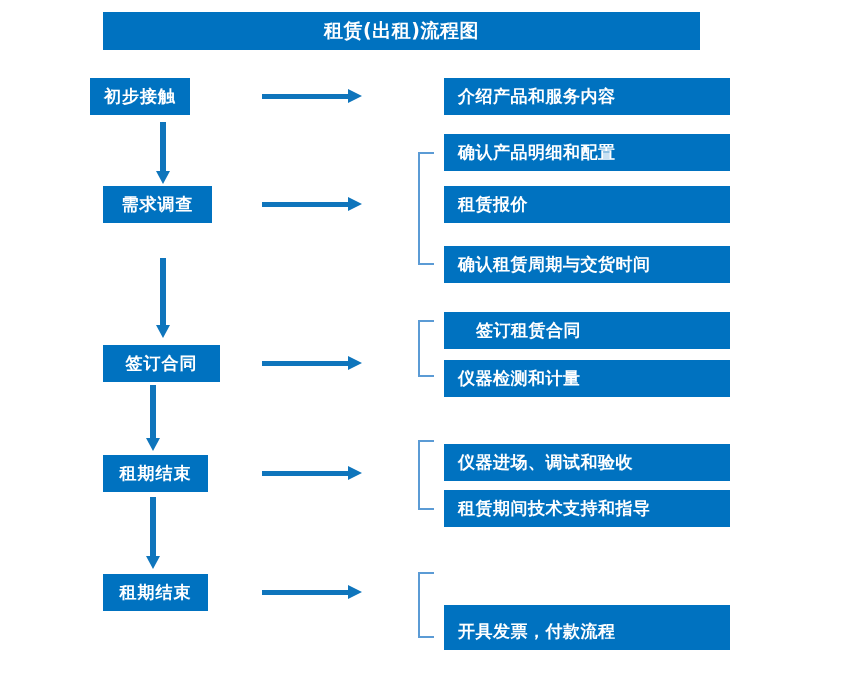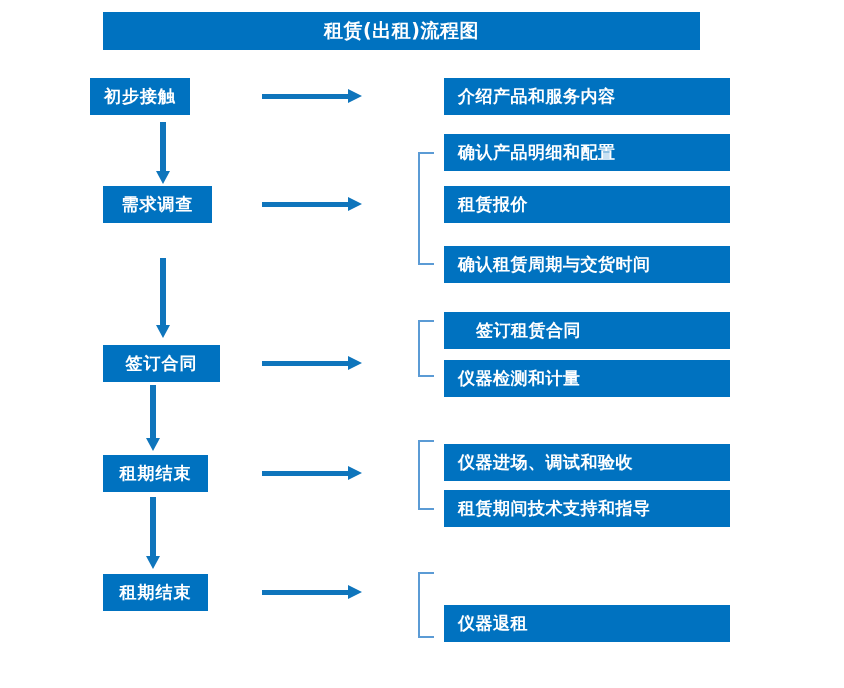--- a/index.html
+++ b/index.html
@@ -195,14 +195,15 @@
   <div class="box detail" style="top:186px;">租赁报价</div>
   <div class="box detail" style="top:246px;">确认租赁周期与交货时间</div>
 
   <div class="box detail" style="top:312px;padding-left:32px;">签订租赁合同</div>
   <div class="box detail" style="top:360px;">仪器检测和计量</div>
 
   <div class="box detail" style="top:423px;margin-top:21px;">仪器进场、调试和验收</div>
   <div class="box detail" style="top:490px;">租赁期间技术支持和指导</div>
 
   <div class="box detail" style="top:593px;margin-top:12px;">仪器退租</div>
+  <div class="box detail" style="top:613px;">开具发票，付款流程</div>
 
 </div>
 
 </body></html>

